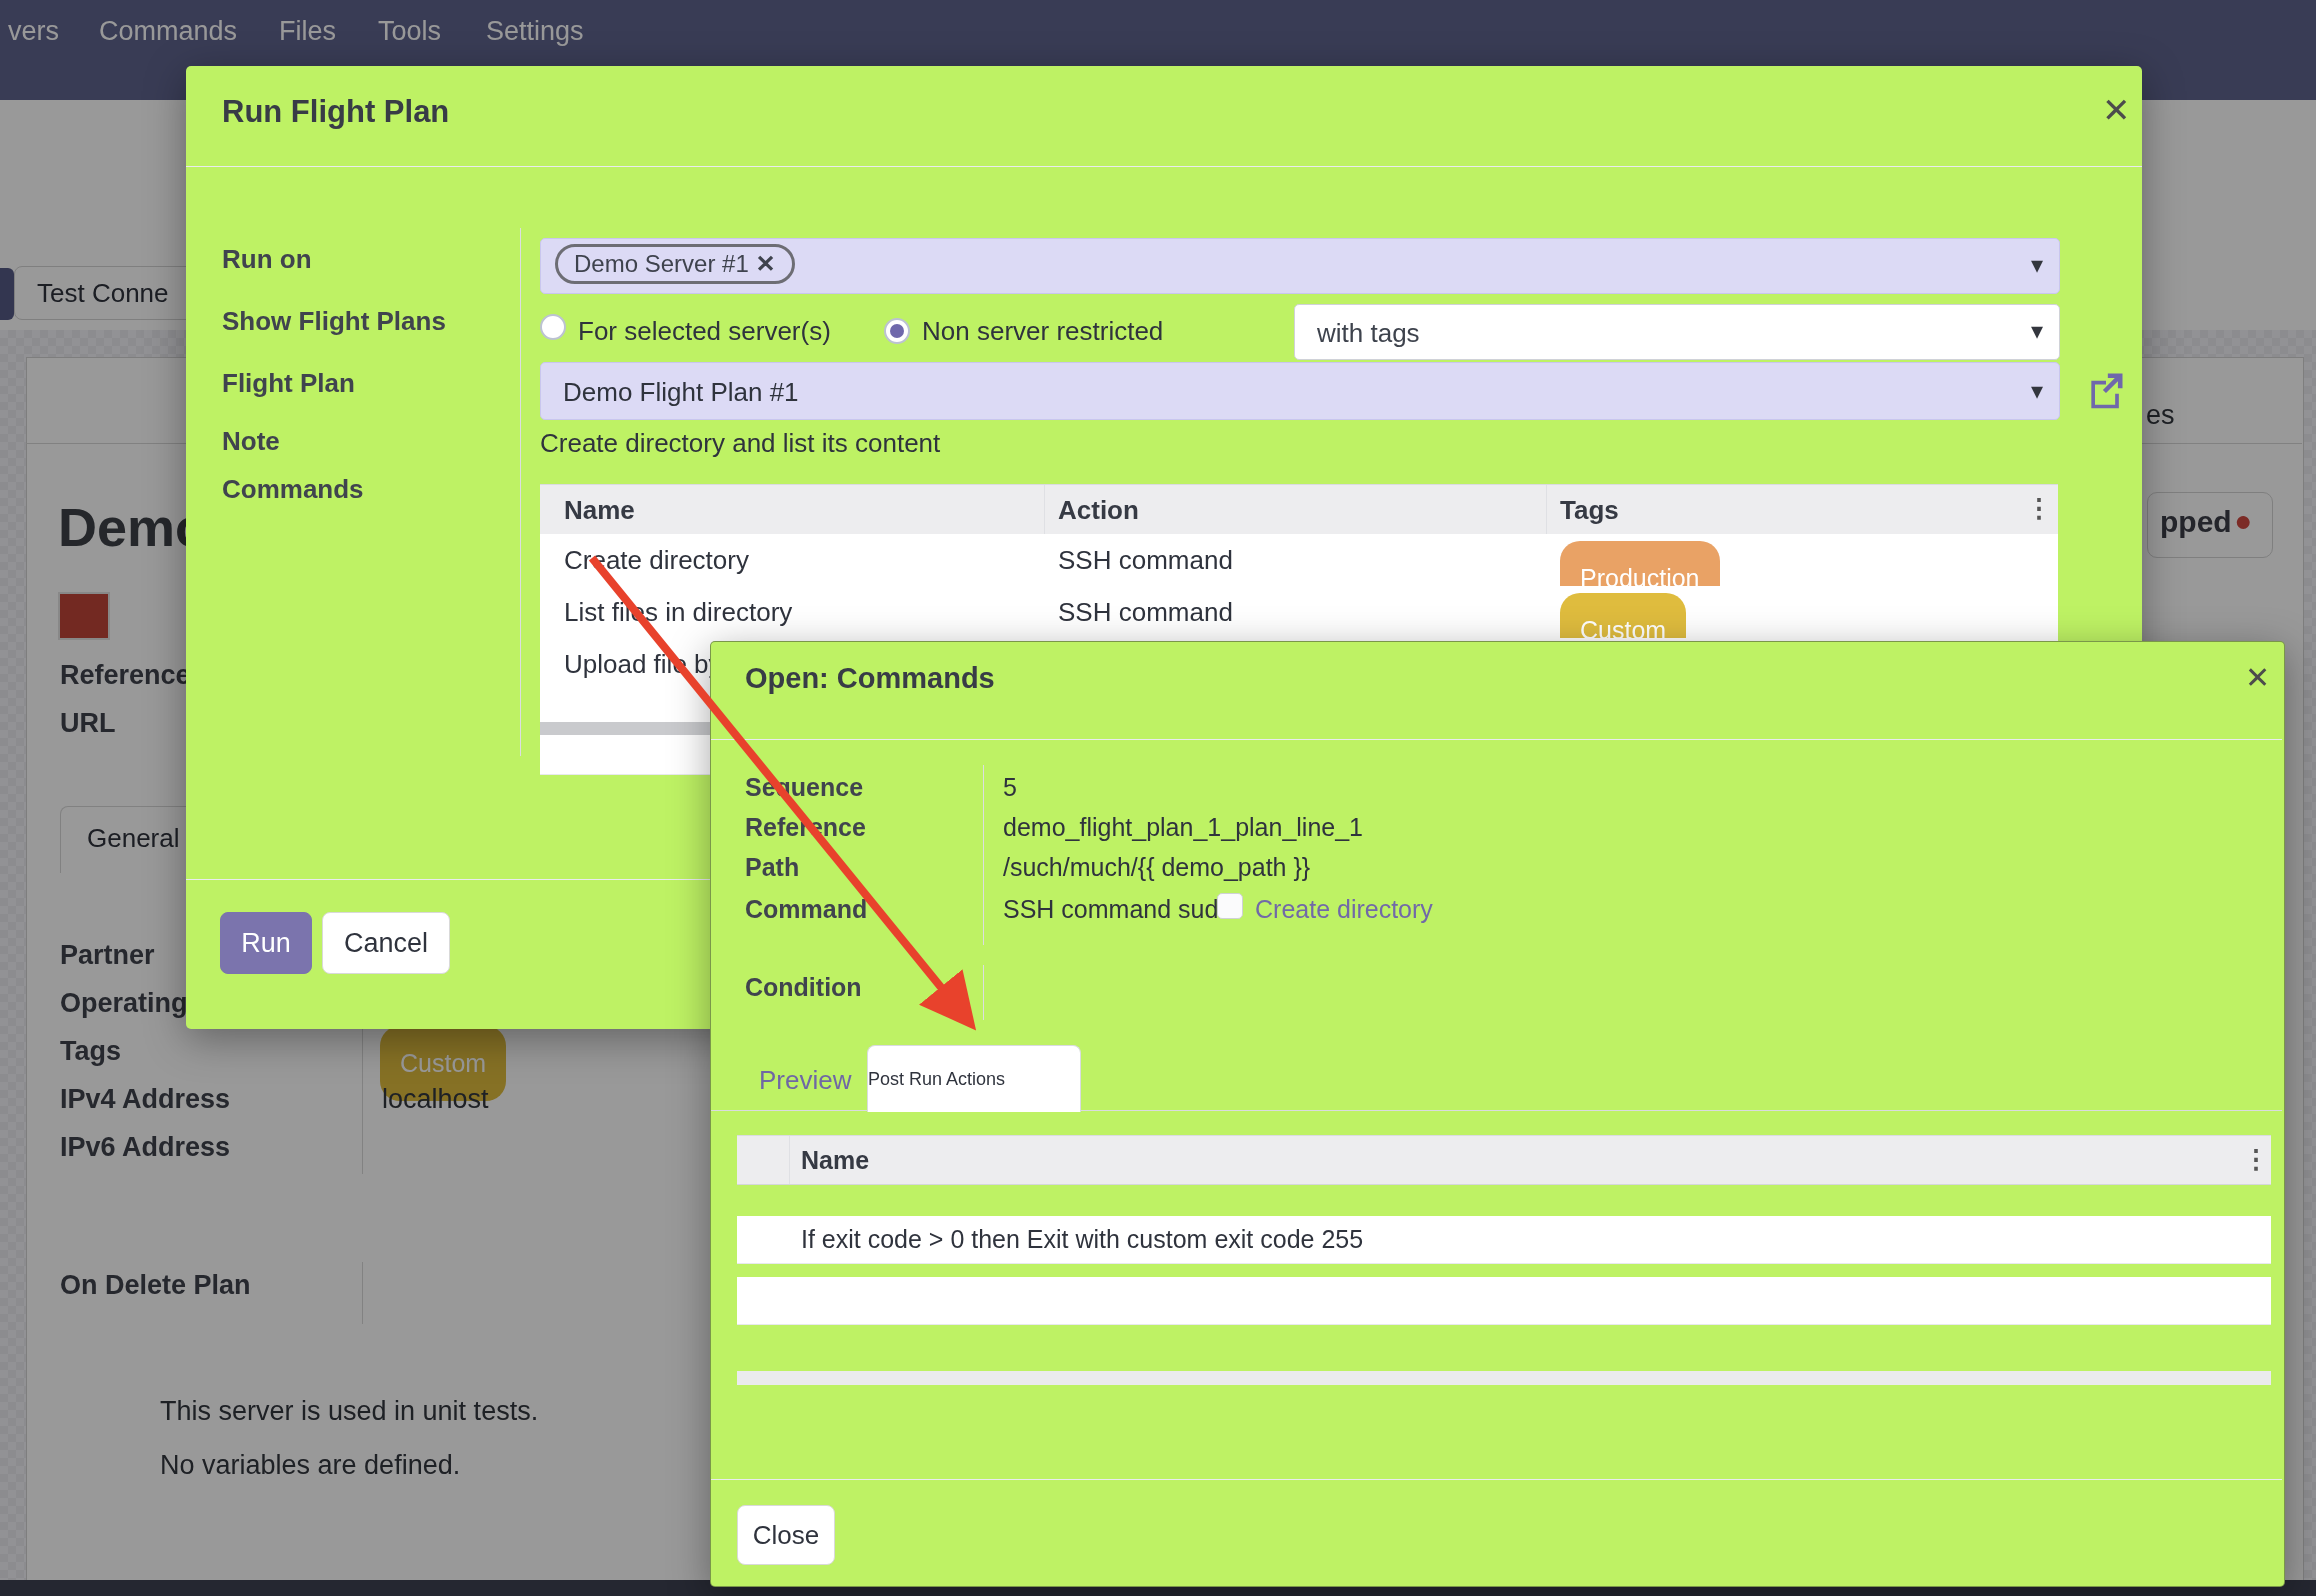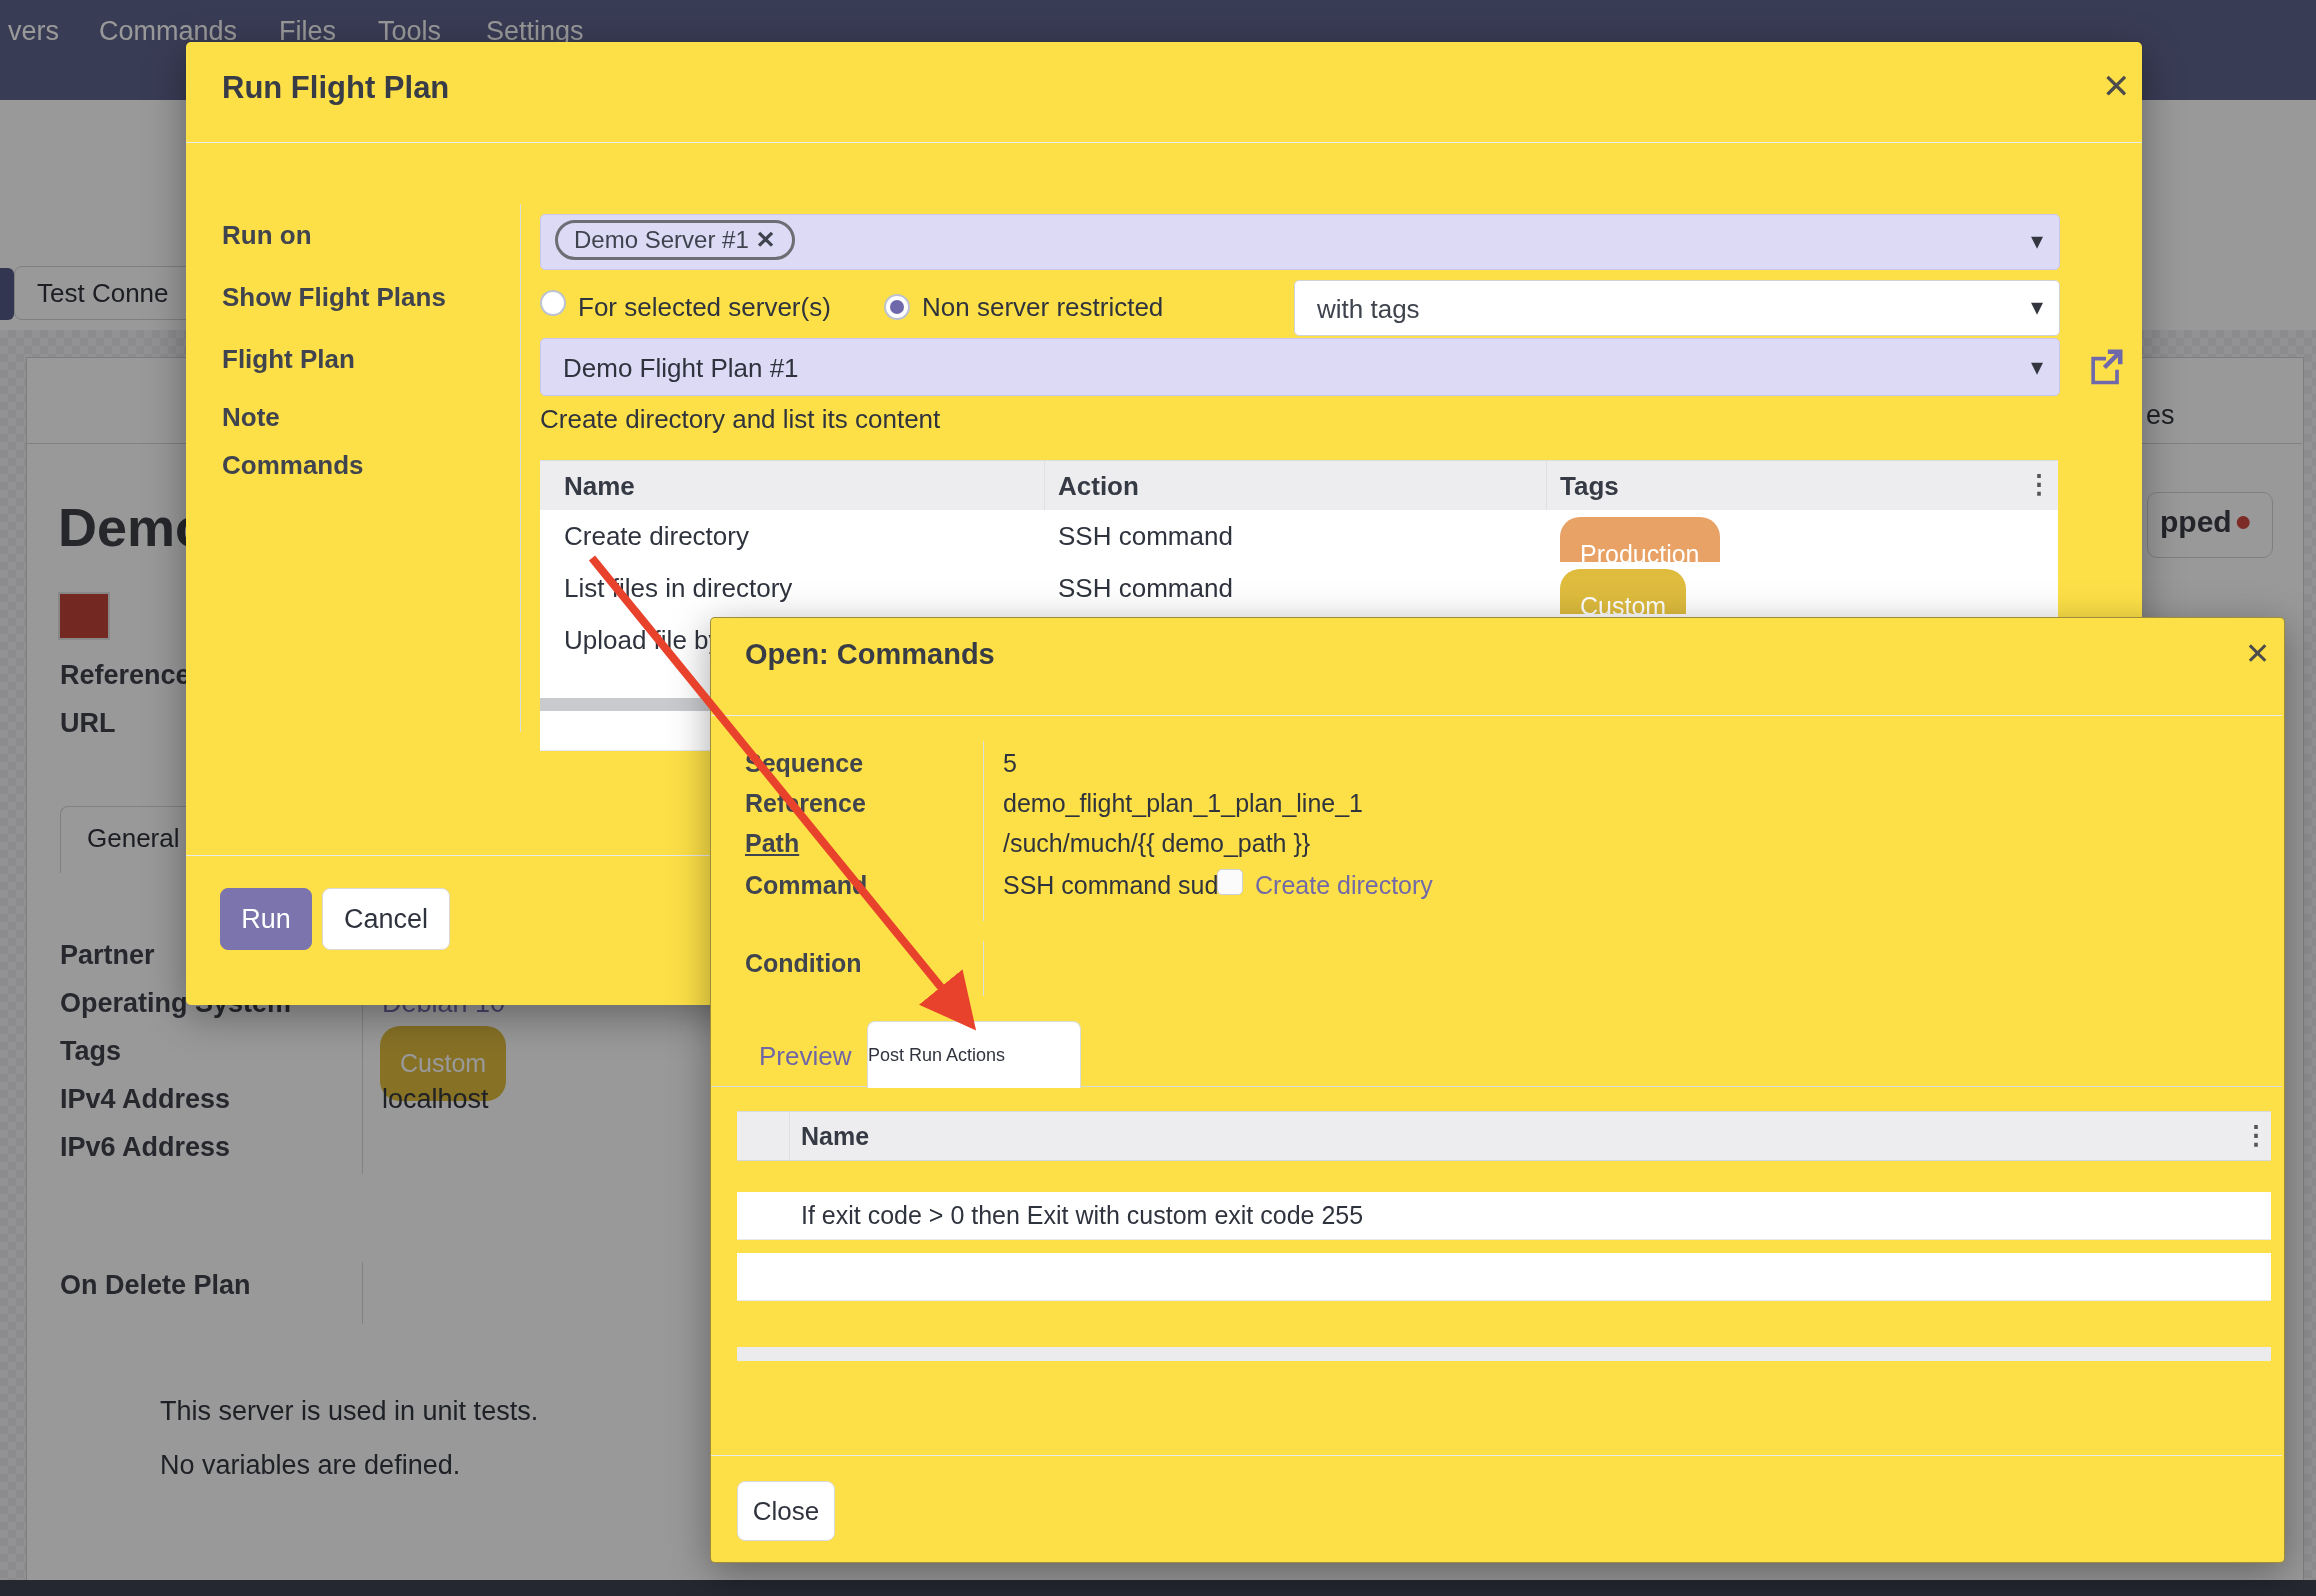--- a/index.html
+++ b/index.html
@@ -29,21 +29,21 @@
                border-bottom:none;border-radius:8px 8px 0 0;background:#fff;}
   .pill{display:inline-block;border-radius:20px;color:#fff;font-size:25px;padding:23px 20px;}
   .pill-custom{background:#dfbc3e;}
   .pill-production{background:#e9a265;}
   .status-dot{font-size:30px;color:#cf4840;}
 
   
   .overlay{position:absolute;inset:0;background:rgba(0,0,0,0.40);z-index:10;}
 
   
-  .modal{position:absolute;background:#fde047;border-radius:5px;box-shadow:0 10px 40px rgba(0,0,0,.35);}
+  .modal{position:absolute;background:#bef264;border-radius:5px;box-shadow:0 10px 40px rgba(0,0,0,.35);margin-top:24px;}
   .modal-run{left:186px;top:42px;width:1956px;height:963px;z-index:20;}
   .modal-cmd{left:710px;top:617px;width:1573px;height:944px;z-index:30;border:1px solid rgba(40,40,40,.45);}
   .m-title{font-size:31px;font-weight:bold;color:#383c46;}
   .m-close{font-size:34px;color:#4c4c4c;cursor:default;}
   .hdiv{position:absolute;border-top:1px solid #e9ebef;}
   .flabel{font-size:26px;font-weight:bold;color:#40444e;}
   .ftext{font-size:26px;color:#2f333d;}
   .select{position:absolute;border-radius:5px;}
   .select.lav{background:#dcdaf5;border:1px solid #c9c6ee;}
   .select.white{background:#fff;border:1px solid #d0d2d8;}
@@ -207,21 +207,21 @@
     <div class="btn btn-light" style="left:136px;top:846px;width:126px;height:60px;line-height:60px;">Cancel</div>
   </div>
 
   <div class="modal modal-cmd">
     <div class="abs m-title" style="left:34px;top:20px;font-size:29px;">Open: Commands</div>
     <div class="abs m-close" style="left:1534px;top:18px;font-size:30px;">✕</div>
     <div class="hdiv" style="left:0;top:97px;width:1571px;"></div>
 
     <div class="abs flabel" style="left:34px;top:131px;font-size:25px;">Sequence</div>
     <div class="abs flabel" style="left:34px;top:171px;font-size:25px;">Reference</div>
-    <div class="abs flabel" style="left:34px;top:211px;font-size:25px;text-decoration:underline;">Path</div>
+    <div class="abs flabel" style="left:34px;top:211px;font-size:25px;">Path</div>
     <div class="abs flabel" style="left:34px;top:253px;font-size:25px;">Command</div>
     <div class="abs flabel" style="left:34px;top:331px;font-size:25px;">Condition</div>
     <div class="vline" style="left:272px;top:123px;height:180px;border-left-color:#dcdde1;"></div>
     <div class="vline" style="left:272px;top:323px;height:55px;border-left-color:#dcdde1;"></div>
 
     <div class="abs ftext" style="left:292px;top:131px;font-size:25px;">5</div>
     <div class="abs ftext" style="left:292px;top:171px;font-size:25px;">demo_flight_plan_1_plan_line_1</div>
     <div class="abs ftext" style="left:292px;top:211px;font-size:25px;">/such/much/{{ demo_path }}</div>
     <div class="abs ftext" style="left:292px;top:253px;font-size:25px;">SSH command sudo</div>
     <div class="checkbox" style="left:506px;top:251px;"></div>

